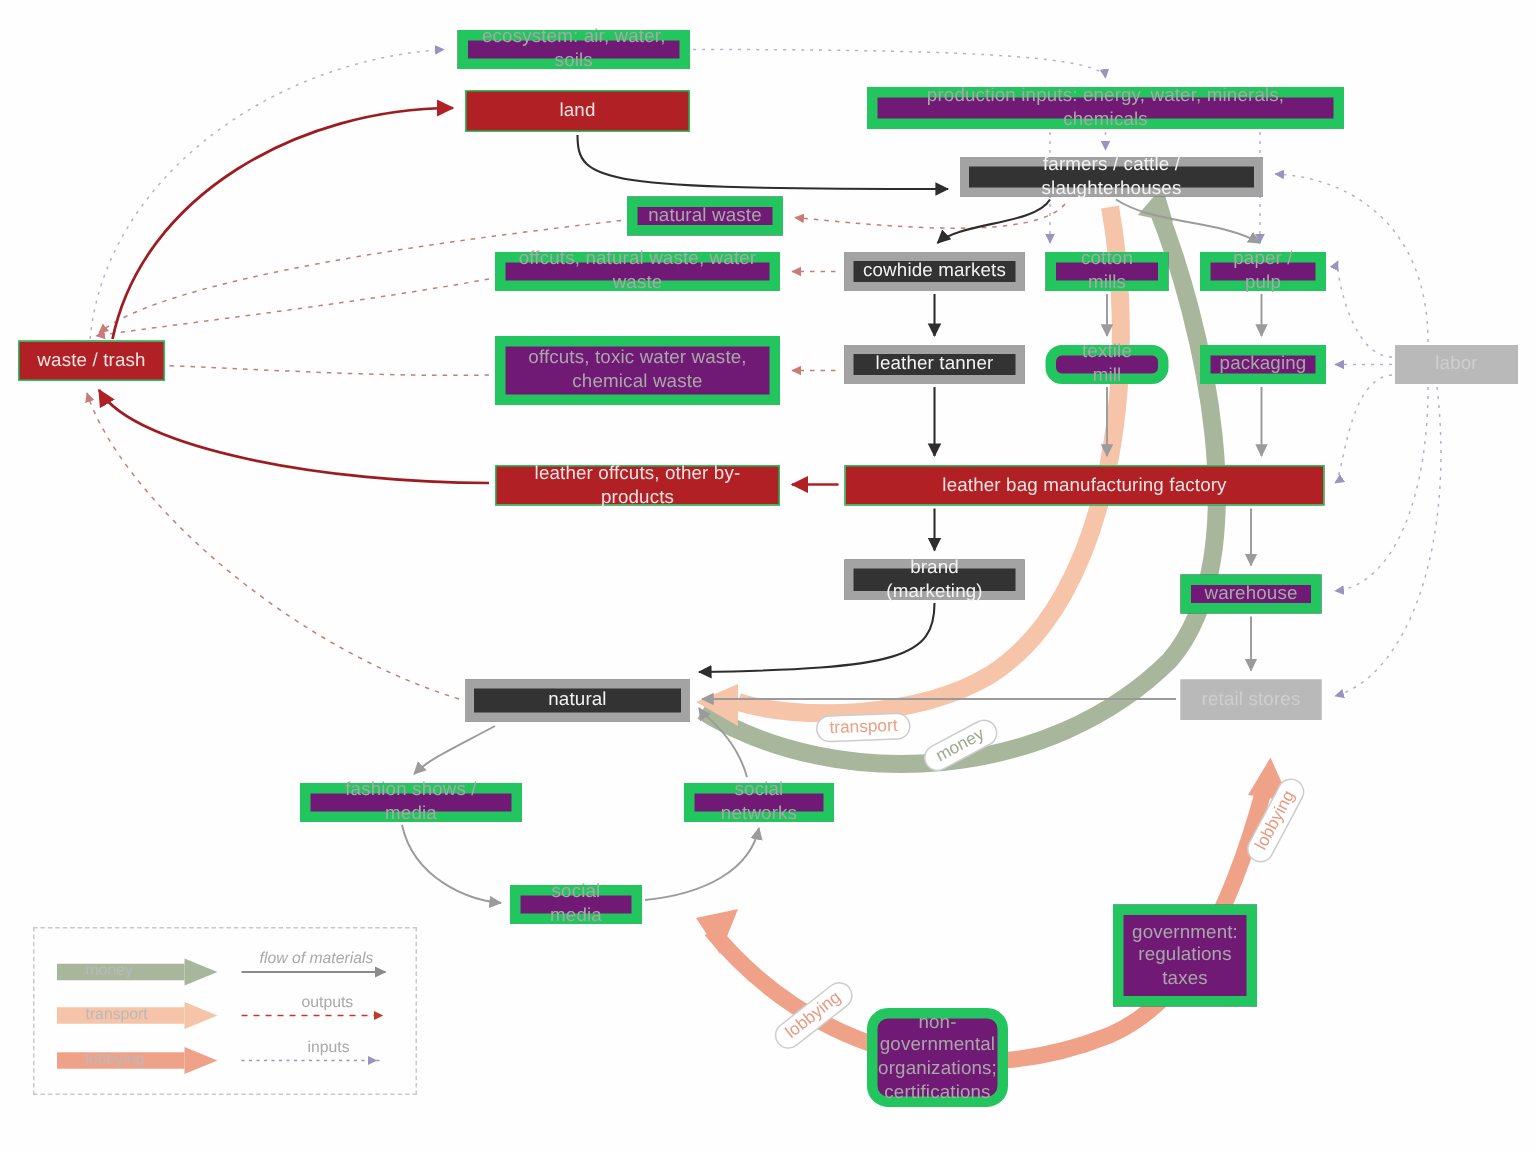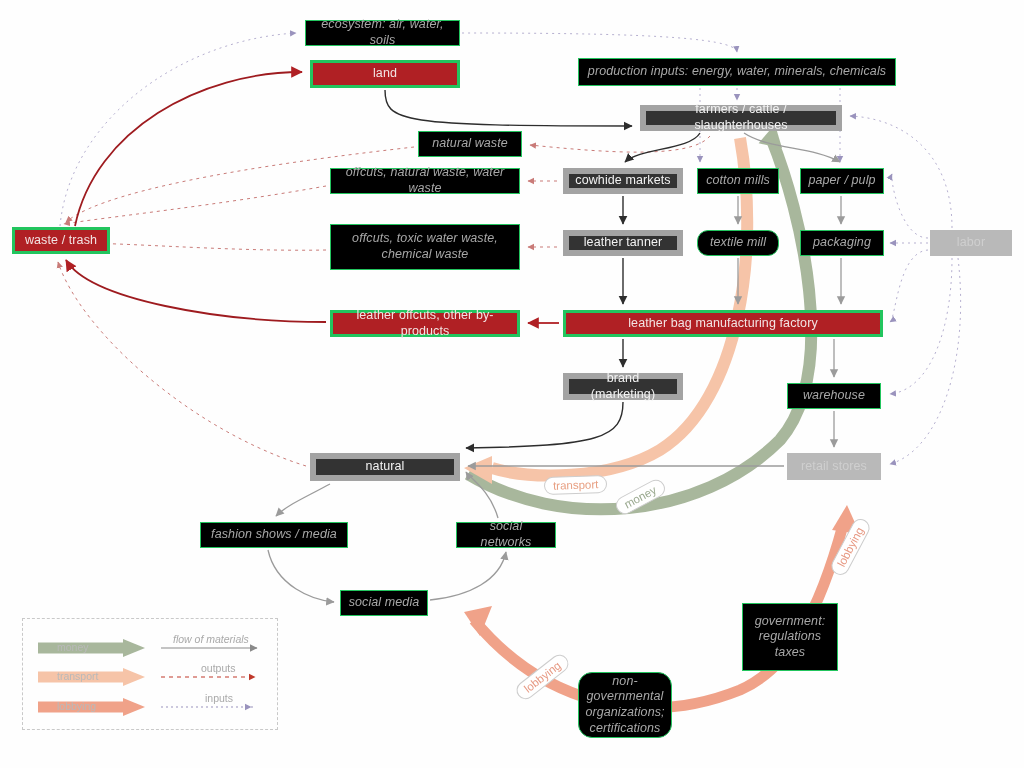--- a/index.html
+++ b/index.html
@@ -1,24 +1,24 @@
 <!DOCTYPE html>
 <html><head>
 <meta charset="utf-8">
 <style>
   html,body{margin:0;padding:0;background:#ffffff;}
   body{width:1024px;height:768px;overflow:hidden;font-family:"Liberation Sans",sans-serif;}
   #stage{position:relative;width:1024px;height:768px;background:#fefefe;}
   svg.layer{position:absolute;left:0;top:0;width:1024px;height:768px;pointer-events:none;}
   .node{position:absolute;box-sizing:border-box;display:flex;align-items:center;justify-content:center;
         text-align:center;font-size:12.5px;line-height:1.25;padding:3px 6px;letter-spacing:.1px;}
-  .n-red{background:#b02024;color:#f2e4e4;border:3px solid #22c55e;}
+  .n-red{background:#b02024;color:#f2e4e4;border:1px solid #22c55e;}
   .n-dark{background:#333333;color:#f3f3f3;border:6px solid #a3a3a3;}
   .n-gray{background:#b9b9b9;color:#cfcfcf;border:1px solid #b9b9b9;}
-  .n-out{background:#000000;color:#a8a8a8;border:1px solid #22c55e;font-style:italic;}
+  .n-out{background:#701a75;color:#a8a8a8;border:7px solid #22c55e;}
   .flag{position:absolute;box-sizing:border-box;background:#ffffff;border:1px solid #cdcdcd;border-radius:9px;
         font-size:11.5px;padding:2px 8px;white-space:nowrap;}
   .flag.money{color:#9aa98f;}
   .flag.transport{color:#e8a184;}
   .flag.lobbying{color:#e79983;}
   #legend{position:absolute;left:22px;top:618px;width:256px;height:112px;
           border:1px dashed #c9c9c9;box-sizing:border-box;}
   .lg-text{position:absolute;font-size:10.5px;color:#a9a9a9;white-space:nowrap;}
 </style>
 </head>

